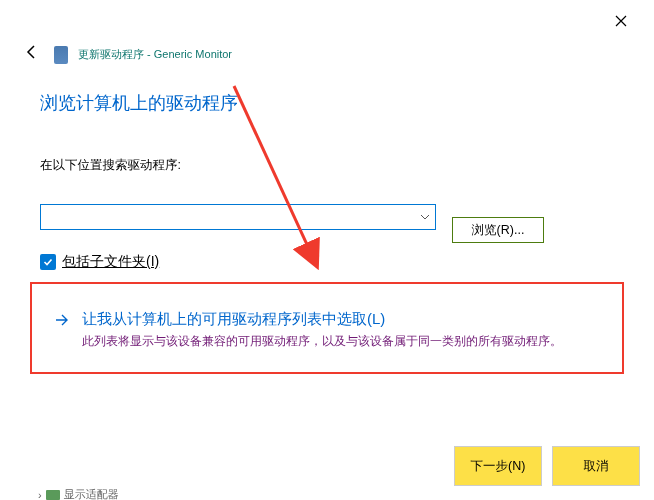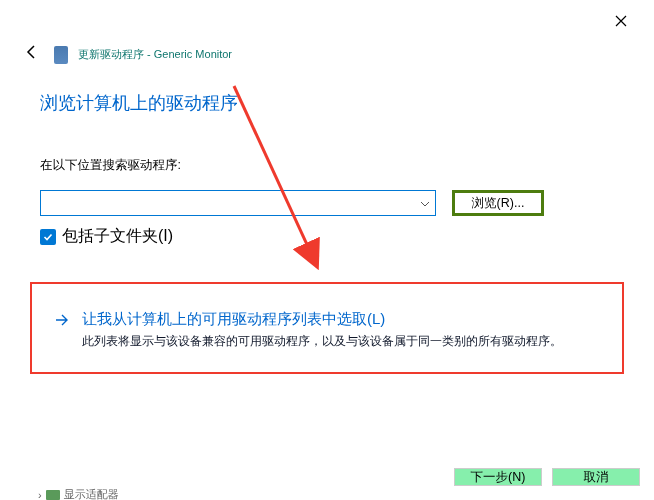--- a/index.html
+++ b/index.html
@@ -10,32 +10,32 @@
 .back-arrow { font-size: 18px; cursor: pointer; width: 24px; text-align: center; }
 .device-icon { width: 14px; height: 18px; background: linear-gradient(#4a7ab0, #5a8ac0); border-radius: 2px; display: inline-block; }
 .header-title { font-size: 11px; color: #0f766e; }
 .content { padding: 18px 40px 0 40px; }
 .main-title { color: #0066cc; font-size: 18px; font-weight: normal; margin-bottom: 42px; }
 .search-label { font-size: 12.5px; color: #000; margin-bottom: 16px; }
 .search-row { display: flex; gap: 16px; align-items: center; margin-bottom: 10px; }
 .path-input { flex: 0 0 396px; height: 26px; border: 1px solid #0078d4; background: #fff; padding: 0 20px 0 4px; position: relative; display: flex; align-items: center; }
 .path-input-text { background: #0078d4; color: #fff; font-size: 12.5px; padding: 0 2px; }
 .path-caret { position: absolute; right: 6px; font-size: 10px; color: #555; }
-.browse-btn { width: 92px; height: 26px; border: 3px solid #4d7c0f; background: #fff; font-size: 12.5px; cursor: pointer; }
+.browse-btn { width: 92px; height: 26px; border: 1px solid #4d7c0f; background: #fff; font-size: 12.5px; cursor: pointer; margin-top: 27px; }
 .checkbox-row { display: flex; align-items: center; gap: 6px; }
 .checkbox { width: 16px; height: 16px; background: #0078d4; border-radius: 2px; display: flex; align-items: center; justify-content: center; color: #fff; font-size: 11px; cursor: pointer; }
-.checkbox-label { font-size: 16px; }
+.checkbox-label { font-size: 14px; text-decoration: underline; }
 .option-box { position: absolute; left: 30px; top: 282px; width: 594px; height: 92px; border: 2.5px solid #ef3a2d; padding: 26px 22px 14px 22px; }
 .option-row { display: flex; gap: 12px; align-items: flex-start; }
 .option-arrow { color: #0066cc; font-size: 16px; margin-top: 2px; }
 .option-text { flex: 1; }
 .option-title { color: #0066cc; font-size: 15px; margin-bottom: 3px; }
-.option-desc { color: #0f172a; font-size: 12px; line-height: 1.5; }
+.option-desc { color: #701a75; font-size: 12px; line-height: 1.5; }
 .footer { position: absolute; bottom: 14px; right: 14px; display: flex; gap: 10px; }
-.footer-btn { min-width: 88px; height: 18px; border: 1px solid #ccc; background: #86efac; font-size: 12.5px; cursor: pointer; padding: 0 12px; }
+.footer-btn { min-width: 88px; height: 40px; border: 1px solid #ccc; background: #fde047; font-size: 12.5px; cursor: pointer; padding: 0 12px; }
 .red-arrow { position: absolute; left: 230px; top: 82px; pointer-events: none; }
 .bottom-peek { position: absolute; bottom: -2px; left: 38px; font-size: 11px; color: #666; display: flex; align-items: center; gap: 4px; }
 .peek-icon { width: 14px; height: 10px; background: #5a9a5a; border-radius: 1px; }
 </style>
 </head>
 <body>
 
 <div class="window">
 
   <div class="close-btn">

